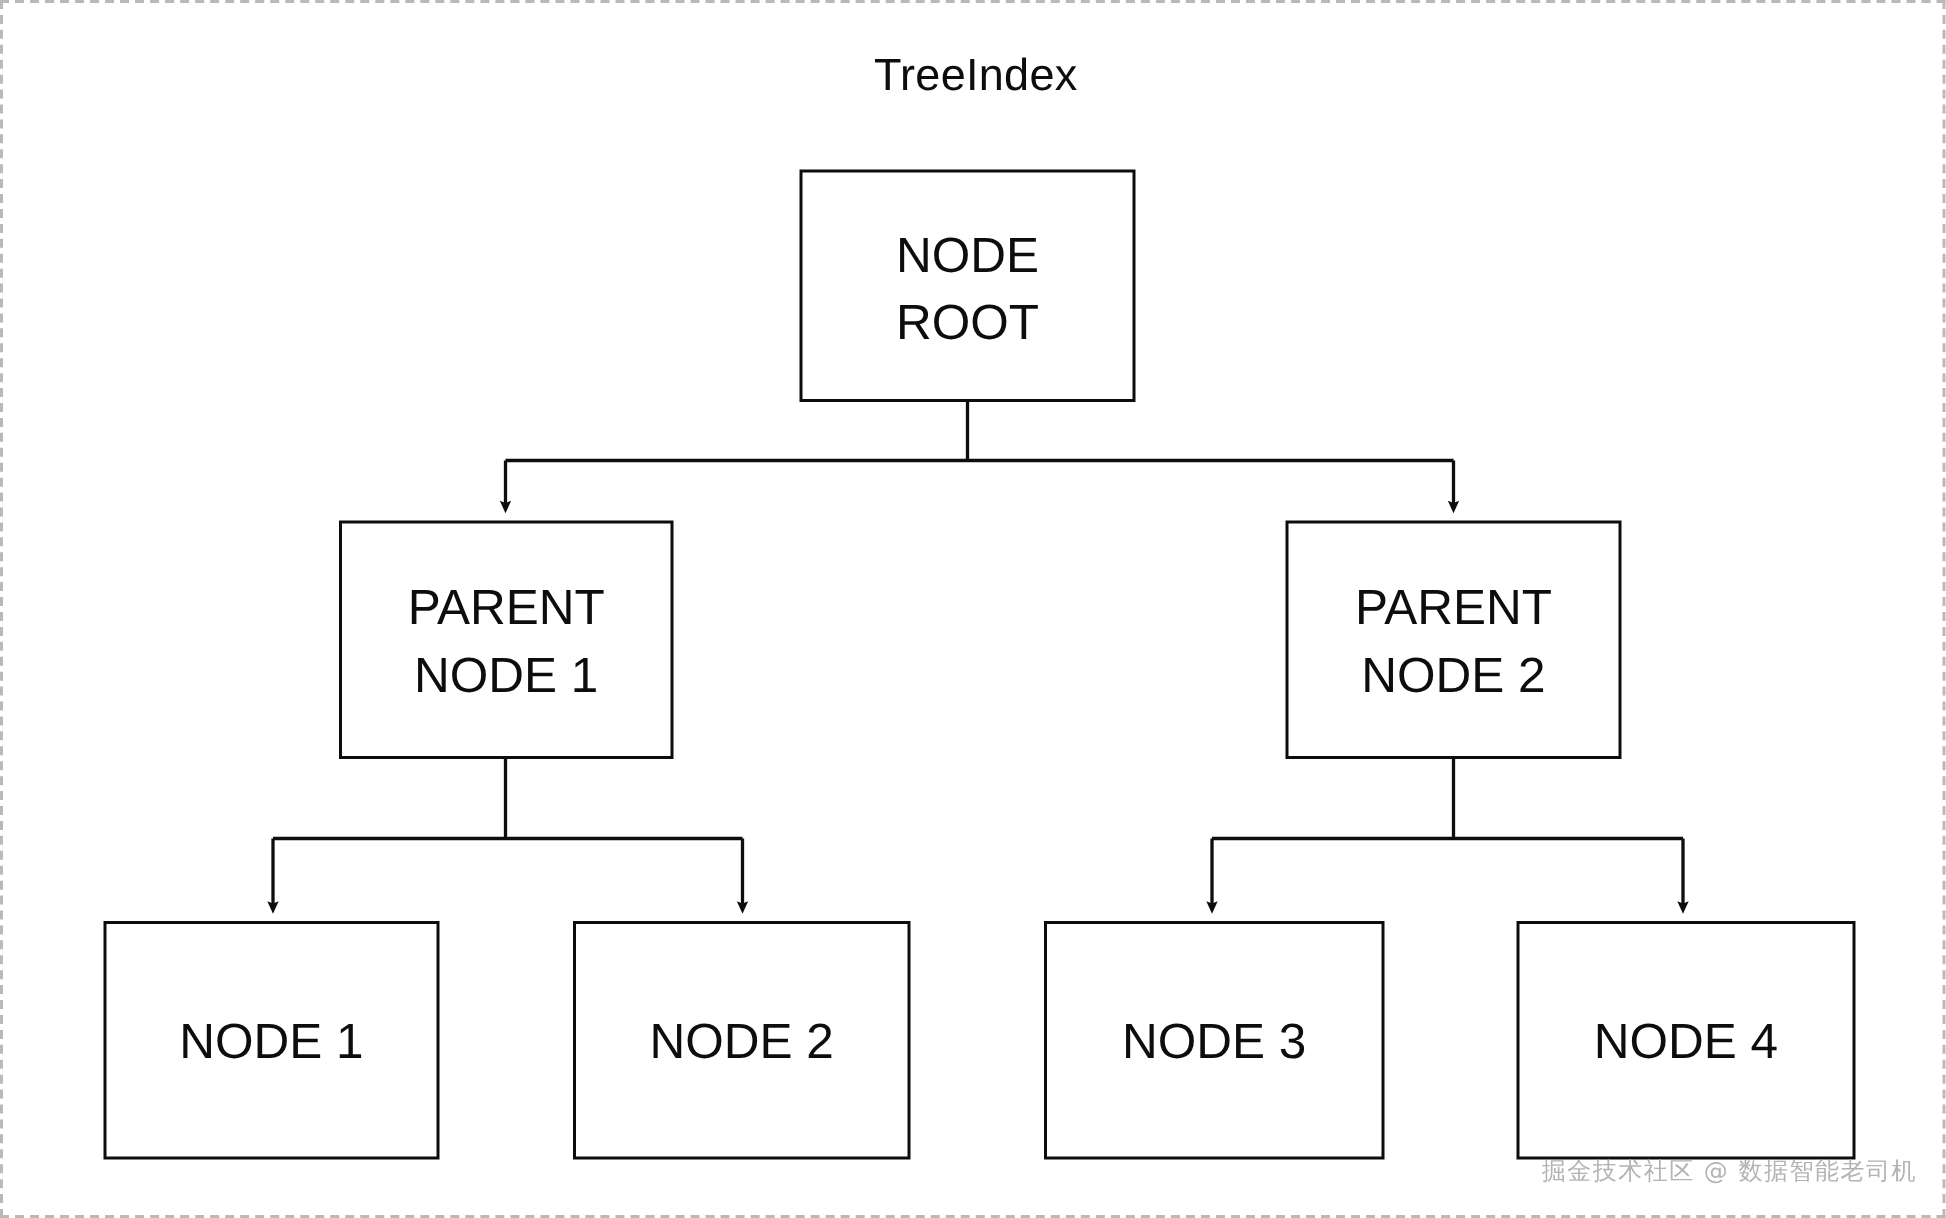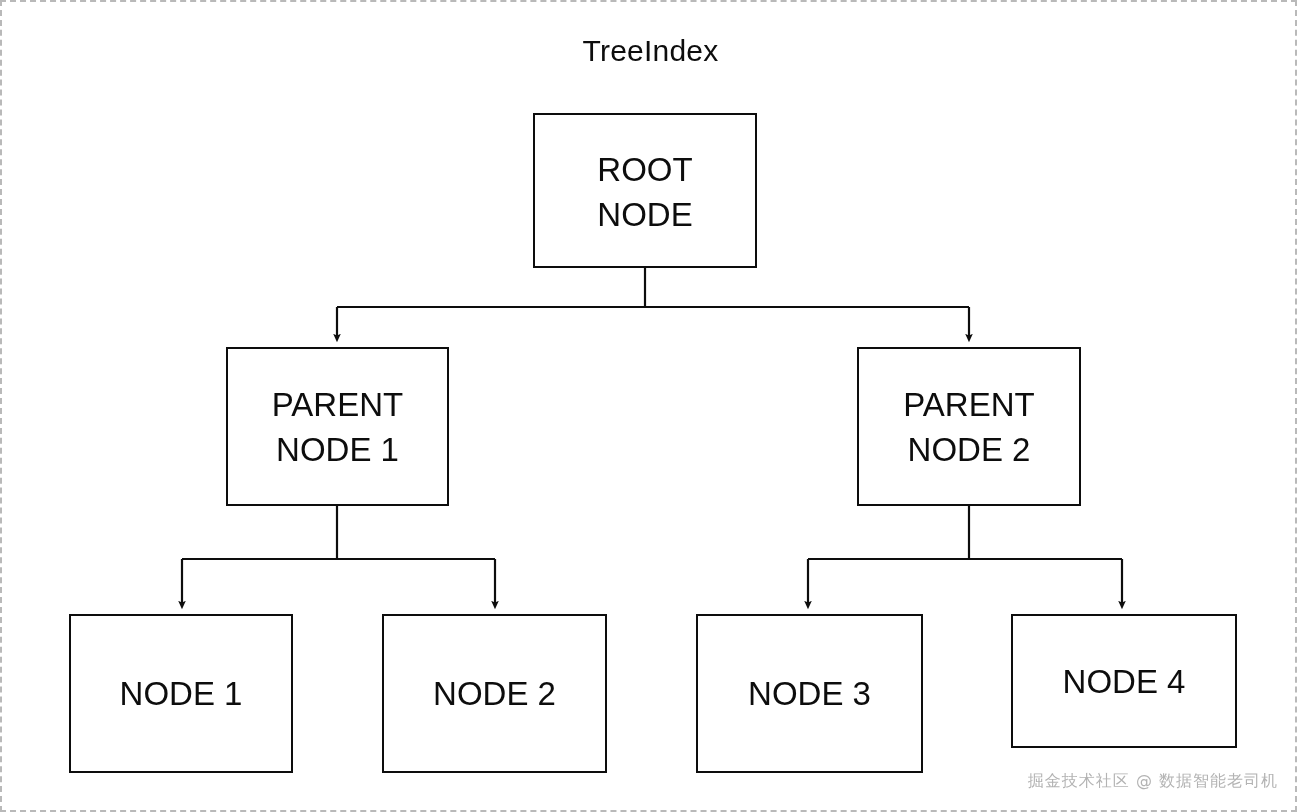--- a/index.html
+++ b/index.html
@@ -67,21 +67,21 @@
     white-space: pre;
   }
   .node-box.two-line .node-label { line-height: 45px; }
 
   #node-root       { left: 531px; top: 111px; width: 224px; height: 155px; }
   #node-parent-1   { left: 224px; top: 345px; width: 223px; height: 159px; }
   #node-parent-2   { left: 855px; top: 345px; width: 224px; height: 159px; }
   #node-leaf-1     { left: 67px;  top: 612px; width: 224px; height: 159px; }
   #node-leaf-2     { left: 380px; top: 612px; width: 225px; height: 159px; }
   #node-leaf-3     { left: 694px; top: 612px; width: 227px; height: 159px; }
-  #node-leaf-4     { left: 1009px;top: 612px; width: 226px; height: 134px; }
+  #node-leaf-4     { left: 1009px;top: 612px; width: 226px; height: 159px; }
 
   
   #node-root .node-label-stack { margin-top: 2px; }
 
   
   #watermark {
     position: absolute;
     right: 17px;
     bottom: 14px;
     font-size: 16px;
@@ -123,22 +123,22 @@
 
       <path d="M967,504 L967,557"></path>
       <path d="M806,557 L1120,557"></path>
       <path d="M806,557 L806,603" marker-end="url(#arrowhead)"></path>
       <path d="M1120,557 L1120,603" marker-end="url(#arrowhead)"></path>
     </g>
   </svg>
 
   <div class="node-box two-line" id="node-root">
     <div class="node-label-stack">
+      <div class="node-label">NODE</div>
       <div class="node-label">ROOT</div>
-      <div class="node-label">NODE</div>
     </div>
   </div>
 
   <div class="node-box two-line" id="node-parent-1">
     <div class="node-label-stack">
       <div class="node-label">PARENT</div>
       <div class="node-label">NODE 1</div>
     </div>
   </div>
 

